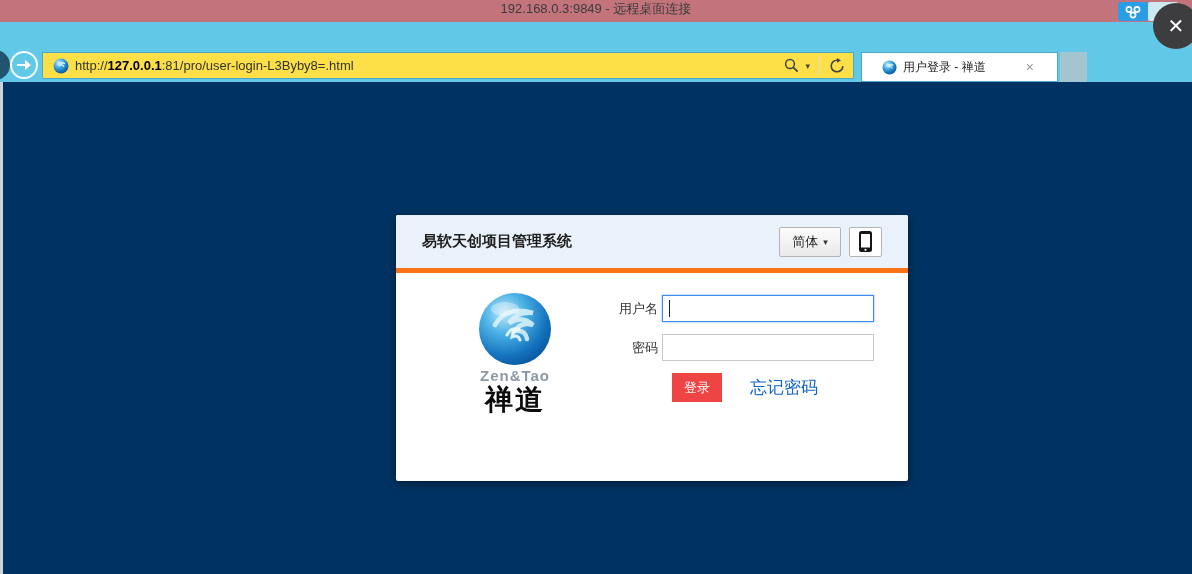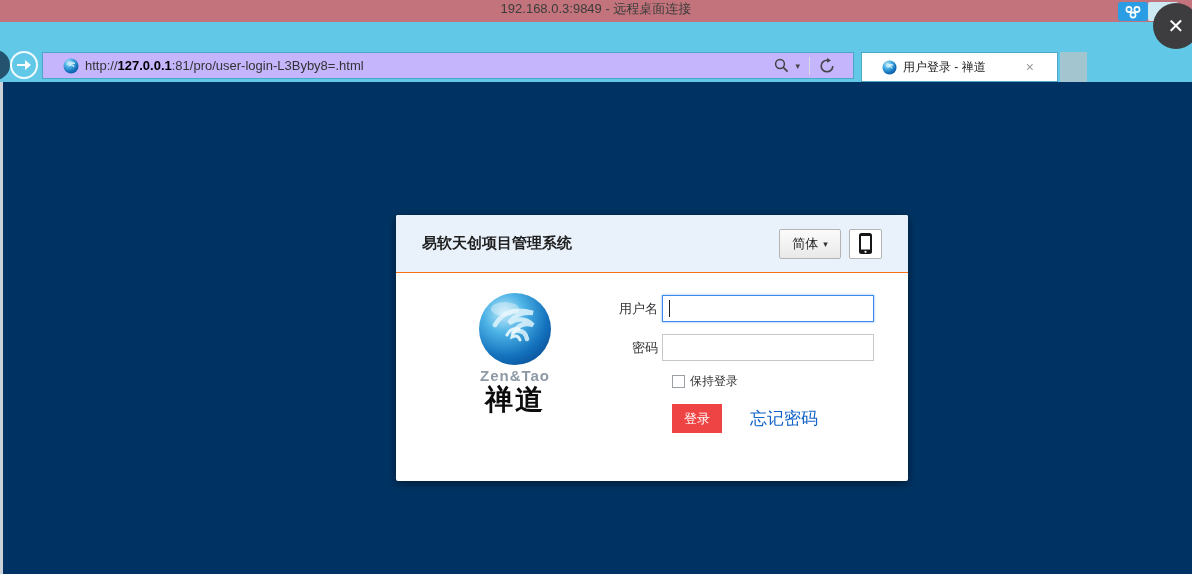--- a/index.html
+++ b/index.html
@@ -16,42 +16,42 @@
   .rdp-close { position:absolute; left:1153px; top:3px; width:46px; height:46px; border-radius:50%;
     background:#3d3d40; color:#fff; display:flex; align-items:center; justify-content:center;
     font-size:20px; z-index:30; }
 
   
   .chrome { position:absolute; left:0; top:22px; width:1192px; height:60px; background:#61c9e7; }
   .back-btn { position:absolute; left:-20px; top:28px; width:30px; height:30px; border-radius:50%;
     background:#23536e; }
   .fwd-btn { position:absolute; left:10px; top:29px; width:28px; height:28px; border-radius:50%;
     border:2px solid #f2fbfe; display:flex; align-items:center; justify-content:center; }
-  .addr-bar { position:absolute; left:42px; top:30px; width:812px; height:27px; background:#c4b5fd;
-    border:1px solid #4ea7c4; display:flex; align-items:center; padding:0 18px; }
+  .addr-bar { position:absolute; left:42px; top:30px; width:812px; height:27px; background:#fde047;
+    border:1px solid #4ea7c4; display:flex; align-items:center; padding:0 8px; }
   .addr-favicon { flex:0 0 auto; margin:0 6px 0 2px; }
   .addr-url { flex:1 1 auto; font-size:13px; color:#333; white-space:nowrap; overflow:hidden; }
   .addr-url b { color:#000; }
   .addr-icons { flex:0 0 auto; display:flex; align-items:center; gap:6px; color:#444; }
   .addr-caret { font-size:9px; color:#444; }
   .addr-divider { width:1px; height:18px; background:#d5dde0; margin:0 3px; }
   .tab { position:absolute; left:861px; top:30px; width:197px; height:30px; background:#fff;
     border:1px solid #4ea7c4; display:flex; align-items:center; padding:0 20px; }
   .tab-title { flex:1 1 auto; font-size:12px; color:#222; white-space:nowrap; overflow:hidden; margin-left:6px; }
   .tab-close { flex:0 0 auto; color:#9a9a9a; font-size:14px; padding:0 3px; }
   .newtab-btn { position:absolute; left:1060px; top:30px; width:27px; height:30px; background:#a2c5d0; }
 
   
   .page { position:absolute; left:0; top:82px; width:1192px; height:492px; background:#003363; }
   .win-left-edge { position:absolute; left:0; top:82px; width:3px; height:492px; background:#ccd3d8; z-index:5; }
 
   
   .card { position:absolute; left:396px; top:133px; width:512px; height:266px; background:#fff;
     border-radius:2px; box-shadow:0 2px 8px rgba(0,0,0,0.5); }
-  .card-header { height:58px; background:#e9f1fa; border-bottom:1px solid #f97316;
+  .card-header { height:58px; background:#e9f1fa; border-bottom:5px solid #f97316;
     display:flex; align-items:center; padding:0 26px; border-radius:2px 2px 0 0; }
   .card-title { font-size:15px; font-weight:bold; color:#1f1f1f; flex:1 1 auto; }
   .lang-btn { width:62px; height:30px; border:1px solid #b4b4b4; border-radius:2px;
     background:linear-gradient(#fbfbfb,#e9e9e9); display:flex; align-items:center; justify-content:center;
     gap:5px; font-size:13px; color:#222; margin-right:8px; }
   .lang-caret { font-size:9px; color:#333; }
   .phone-btn { width:33px; height:30px; border:1px solid #b4b4b4; border-radius:2px; background:#fff;
     display:flex; align-items:center; justify-content:center; }
   .card-body { display:flex; padding:18px 0 0 34px; }
   .logo-col { width:170px; display:flex; flex-direction:column; align-items:center; }
@@ -181,24 +181,20 @@
           <span class="form-label">用户名</span>
           <span class="input-wrap">
             <input class="text-input focused" type="text" value="" style="">
             <span class="caret-bar"></span>
           </span>
         </div>
         <div class="form-row">
           <span class="form-label">密码</span>
           <input class="text-input" type="password" value="" style="">
         </div>
-        <div class="keep-row">
-          <span class="checkbox"></span>
-          <span class="keep-label">保持登录</span>
-        </div>
         <div class="action-row">
           <button class="login-btn">登录</button>
           <a class="forgot-link" href="#">忘记密码</a>
         </div>
       </div>
     </div>
   </div>
 
 </div>
 

